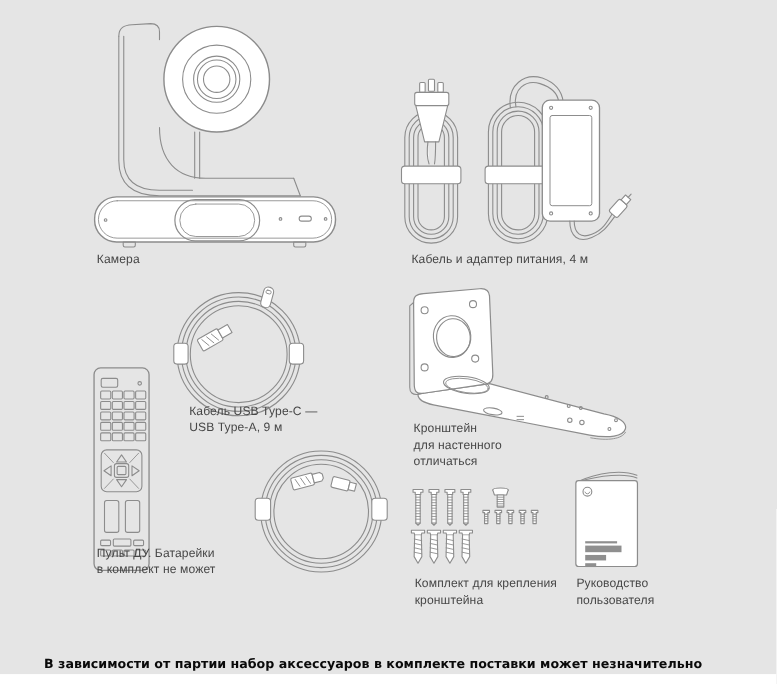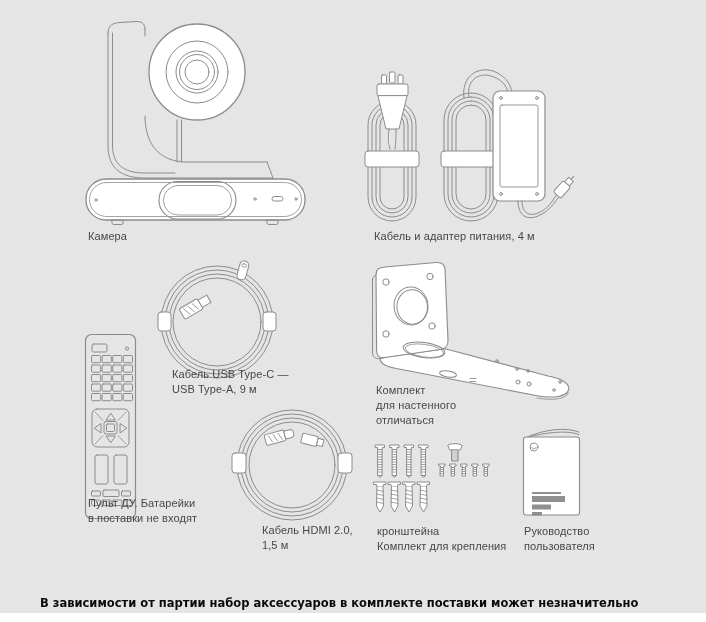--- a/index.html
+++ b/index.html
@@ -174,44 +174,40 @@
     <rect x="7.5" y="158" width="9" height="5" rx="1"></rect>
     <rect x="19" y="157" width="16" height="6.5" rx="1"></rect>
     <rect x="37.5" y="158" width="9" height="5" rx="1"></rect>
     <rect x="7.5" y="167" width="9.2" height="5.5" rx="1"></rect>
       <rect x="18.1" y="167" width="9.2" height="5.5" rx="1"></rect>
     <rect x="28.7" y="167" width="9.2" height="5.5" rx="1"></rect>
       <rect x="39.3" y="167" width="9.2" height="5.5" rx="1"></rect>
   </svg>
   <div class="label" style="left:88px;top:496px">
     <div>Пульт ДУ. Батарейки</div>
-    <div>в поставки не входят</div>
+    <div>в комплект не может</div>
   </div>
 
   <svg class="fig" style="left:228px;top:403px" width="132" height="122" viewBox="0 0 132 122">
     <circle cx="64" cy="62" r="55"></circle>
     <circle cx="64" cy="62" r="51"></circle>
     <circle cx="64" cy="62" r="47"></circle>
     <circle cx="64" cy="62" r="43"></circle>
     <rect class="wf" x="4" y="50" width="14" height="20" rx="3"></rect>
     <rect class="wf" x="110" y="50" width="14" height="20" rx="3"></rect>
     <g transform="translate(36,32) rotate(-15)">
       <rect class="wf" x="0" y="0" width="20" height="11" rx="1.5"></rect>
       <path d="M4,2 l2.5,7 M9,2 l2.5,7 M14,2 l2.5,7" stroke-width="0.8"></path>
       <path class="wf" d="M20,1.5 h7 l2,2 v4 l-2,2 h-7 z"></path>
     </g>
     <g transform="translate(75,30) rotate(14)">
       <rect class="wf" x="0" y="0" width="16" height="10" rx="1.5"></rect>
       <rect class="wf" x="16" y="1.5" width="6" height="7"></rect>
     </g>
   </svg>
-  <div class="label" style="left:262px;top:523px">
-    <div>Кабель HDMI 2.0,</div>
-    <div>1,5 м</div>
-  </div>
 
   <svg class="fig" style="left:366px;top:260px" width="215" height="148" viewBox="0 0 215 148">
 
     <path class="wf" d="M14,98 C13.6,103 18,106 28,108 L170,135.5 C188,138.8 200.5,136.5 202.5,130
                          C204.3,124 196,118.6 183,116.2 L79,88.8 Z" stroke-width="1.1"></path>
     <path d="M171,138 C187,141 199.5,139 202.6,133" stroke-width="0.8"></path>
 
     <path class="wf" d="M10,15 C10,9 13,7.5 19,7 L70,2.5 C76,2 78.5,4 79,9 L82,80
                          C82.3,86 80,88.5 74,89.5 L19,97.5 C13,98.4 10.8,96 10.6,90 Z" stroke-width="1.1"></path>
     <path d="M10,15 L6.5,18 L6.5,92 C6.5,97 9,99 14,98.5 L19,97.5"></path>
@@ -228,21 +224,21 @@
     <path d="M104,118.5 h6 M104,121.5 h6" stroke-width="0.9"></path>
     <circle cx="131" cy="101" r="1.3"></circle>
       <circle cx="151" cy="109" r="1.3"></circle>
     <circle cx="162" cy="111" r="1.3"></circle>
       <circle cx="152" cy="122" r="2"></circle>
     <circle cx="163" cy="124" r="2"></circle>
       <circle cx="188" cy="130" r="1.3"></circle>
     <circle cx="194" cy="122" r="1.3"></circle>
   </svg>
   <div class="label" style="left:376px;top:383px">
-    <div>Комплект</div>
+    <div>Кронштейн</div>
     <div>для настенного</div>
     <div>отличаться</div>
   </div>
 
   <svg class="fig" style="left:368px;top:438px" width="130" height="84" viewBox="0 0 130 84">
     <defs>
       <g id="lscrew">
         <path class="wf" d="M-4.5,0 h9 v2.5 h-2 v2 h-5 v-2 h-2 z"></path>
         <rect class="wf" x="-2" y="4.5" width="4" height="26"></rect>
         <path d="M-2,7 h4 M-2,9.5 h4 M-2,12 h4 M-2,14.5 h4 M-2,17 h4 M-2,19.5 h4 M-2,22 h4 M-2,24.5 h4 M-2,27 h4" stroke-width="0.8"></path>
@@ -279,22 +275,22 @@
       <use href="#sscrew" x="118" y="26"></use>
     </g>
     <g>
       <use href="#anchor" x="12" y="44"></use>
         <use href="#anchor" x="26.5" y="44"></use>
       <use href="#anchor" x="41" y="44"></use>
         <use href="#anchor" x="55.5" y="44"></use>
     </g>
   </svg>
   <div class="label" style="left:377px;top:524px">
+    <div>Комплект для крепления</div>
     <div>кронштейна</div>
-    <div>Комплект для крепления</div>
   </div>
 
   <svg class="fig" style="left:518px;top:426px" width="70" height="96" viewBox="0 0 70 96">
     <path d="M7,12 C26,3 48,1 61,6"></path>
     <path d="M7,12 C28,6 50,4 61,8.5"></path>
     <rect class="wf" x="5.5" y="11" width="56" height="78" rx="2.5" stroke-width="1.1"></rect>
     <g>
       <circle cx="16" cy="21" r="4"></circle>
       <path d="M13.8,21.3 a2.3,2.3 0 0 0 4.4,0" stroke-width="0.8"></path>
     </g>

